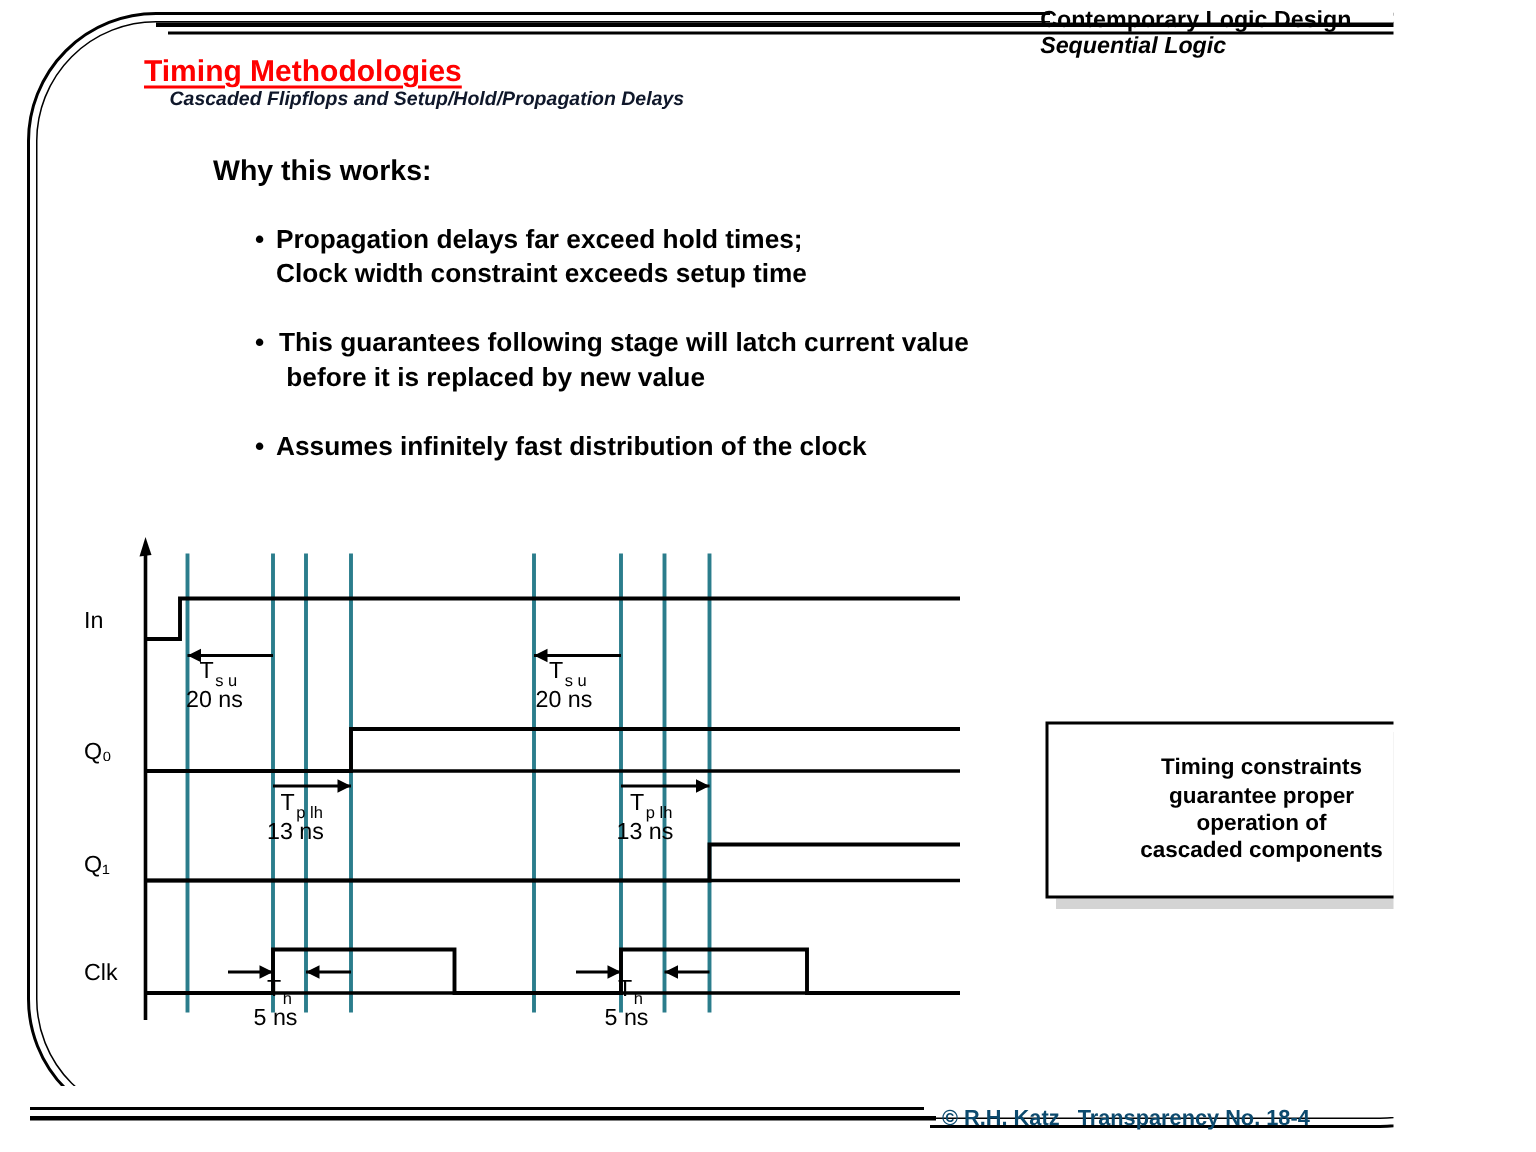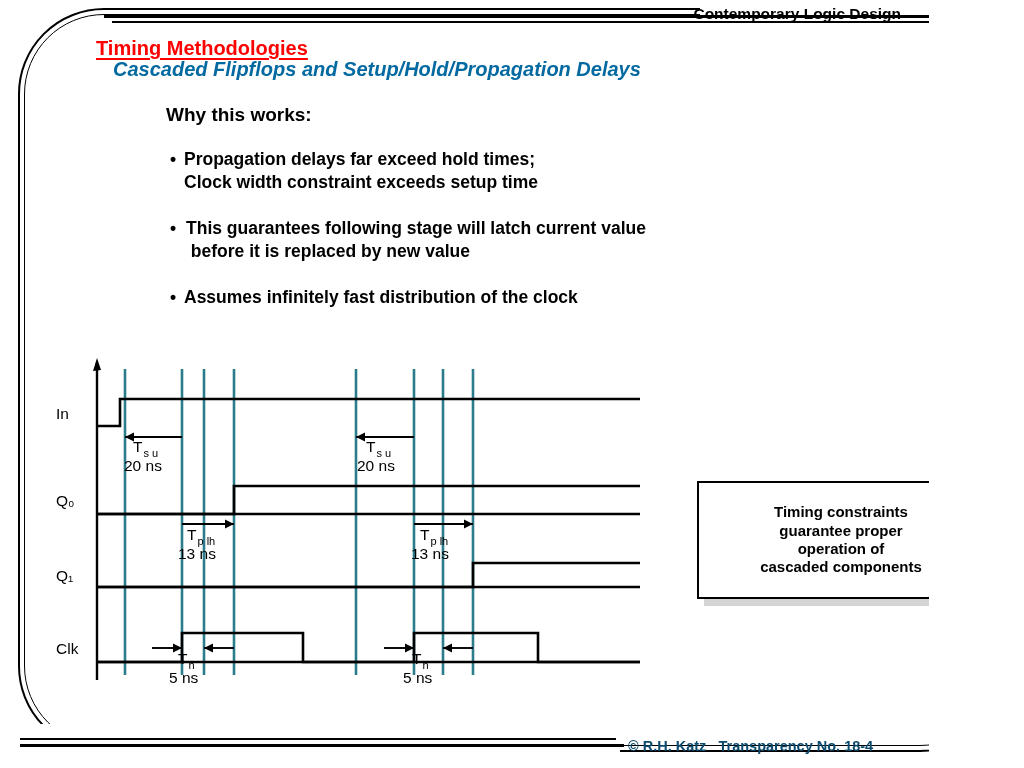--- a/index.html
+++ b/index.html
@@ -89,37 +89,36 @@
     color: #ff0000;
     text-decoration: underline;
     text-underline-offset: 3px;
     white-space: nowrap;
     margin-top: 15px;
   }
   .slide-subtitle {
     position: absolute;
     left: 113px;
     top: 58px;
-    font-size: 20px;
+    font-size: 13px;
     font-weight: bold;
     font-style: italic;
-    color: #0369a1;
+    color: #0f172a;
     white-space: nowrap;
   }
 
   
   .lead {
     position: absolute;
     left: 142px;
     top: 104px;
     font-size: 19px;
     font-weight: bold;
     color: #000;
     white-space: nowrap;
-    margin-left: 24px;
   }
   .bullets {
     position: absolute;
     left: 170px;
     top: 148px;
     width: 740px;
   }
   .bullet {
     position: relative;
     font-size: 17.5px;
@@ -205,20 +204,21 @@
   <div class="frame-outer"></div>
   <div class="frame-inner"></div>
   <div class="frame-mask mask-top-right"></div>
   <div class="frame-mask mask-bottom-left"></div>
 
   <div class="hdr-rule hdr-rule-a"></div>
   <div class="hdr-rule hdr-rule-b"></div>
 
   <div class="hdr-text">
     <div class="hdr-line1">Contemporary Logic Design</div>
+    <div class="hdr-line2">Sequential Logic</div>
   </div>
 
   <div class="slide-title">Timing Methodologies</div>
   <div class="slide-subtitle">Cascaded Flipflops and Setup/Hold/Propagation Delays</div>
 
   <div class="lead">Why this works:</div>
 
   <div class="bullets">
     <div class="bullet">
       <span class="dot">•</span>

